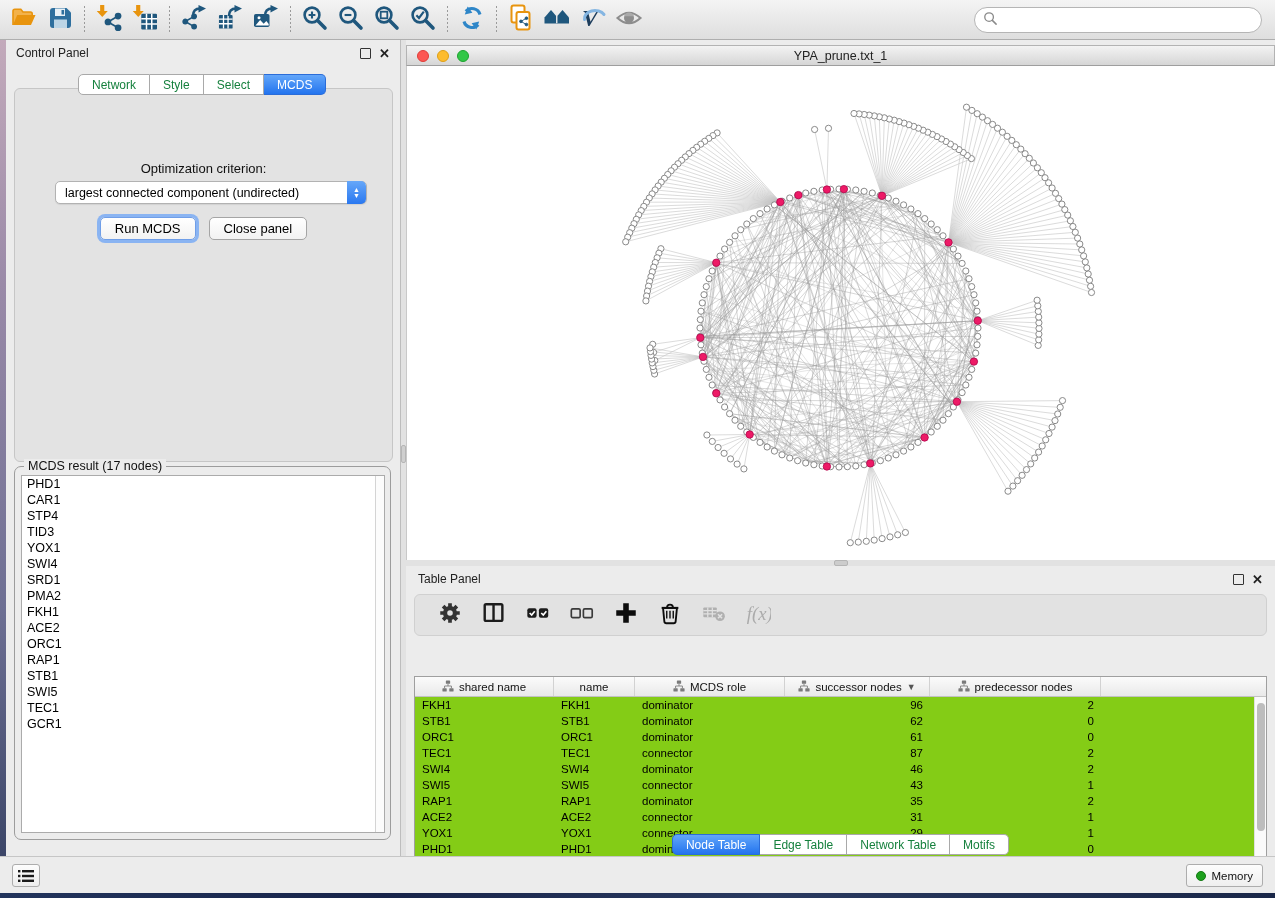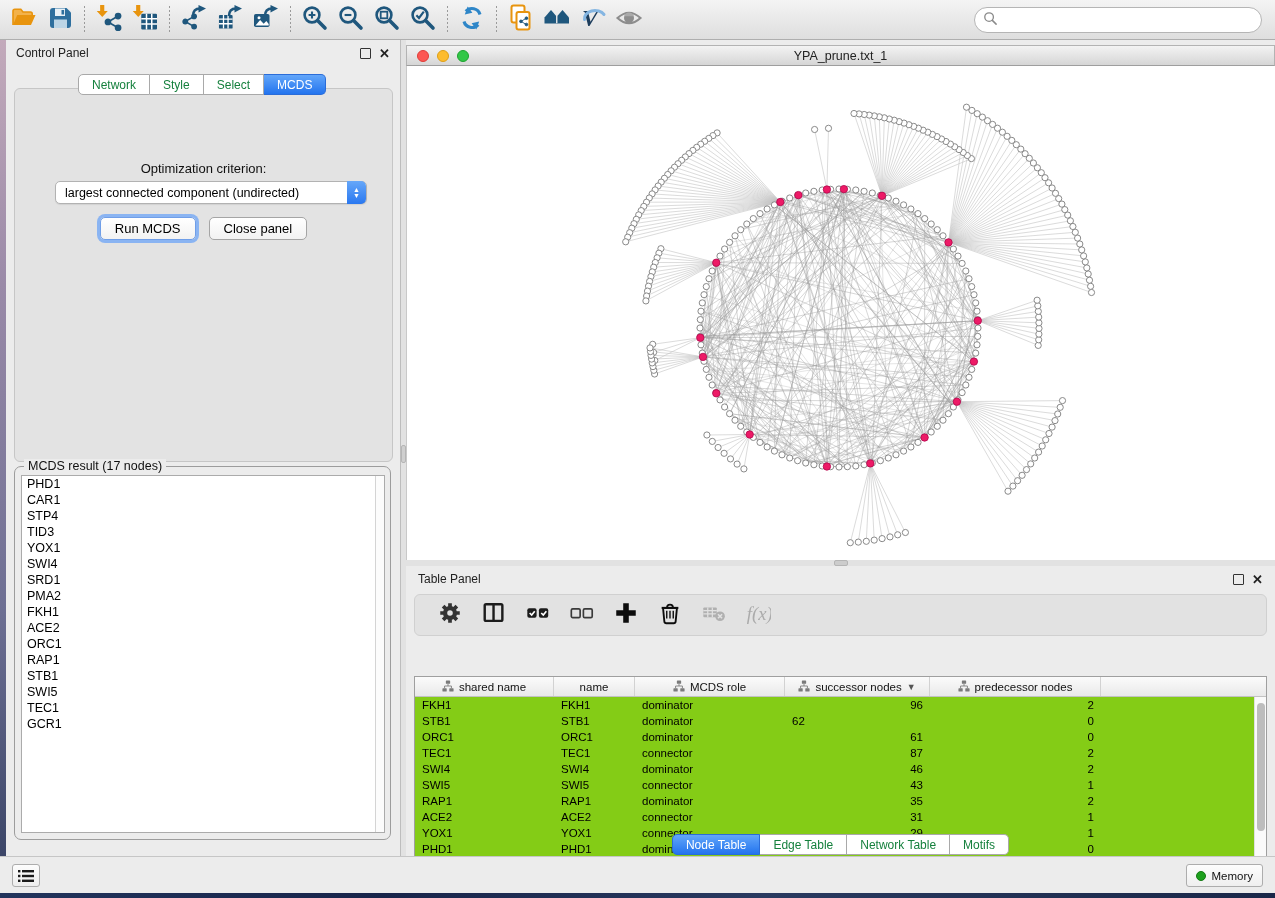--- a/index.html
+++ b/index.html
@@ -794,21 +794,21 @@
           <div class="dt-cell" style="width: 139px; text-align: left;">FKH1</div>
           <div class="dt-cell" style="width: 81px; text-align: left;">FKH1</div>
           <div class="dt-cell" style="width: 150px; text-align: left;">dominator</div>
           <div class="dt-cell num" style="width: 145px; text-align: right;">96</div>
           <div class="dt-cell num" style="width: 171px; text-align: right;">2</div>
         </div>
         <div class="dt-row">
           <div class="dt-cell" style="width: 139px; text-align: left;">STB1</div>
           <div class="dt-cell" style="width: 81px; text-align: left;">STB1</div>
           <div class="dt-cell" style="width: 150px; text-align: left;">dominator</div>
-          <div class="dt-cell num" style="width: 145px; text-align: left;">62</div>
+          <div class="dt-cell num" style="width: 145px; text-align: right;">62</div>
           <div class="dt-cell num" style="width: 171px; text-align: right;">0</div>
         </div>
         <div class="dt-row">
           <div class="dt-cell" style="width: 139px; text-align: left;">ORC1</div>
           <div class="dt-cell" style="width: 81px; text-align: left;">ORC1</div>
           <div class="dt-cell" style="width: 150px; text-align: left;">dominator</div>
           <div class="dt-cell num" style="width: 145px; text-align: right;">61</div>
           <div class="dt-cell num" style="width: 171px; text-align: right;">0</div>
         </div>
         <div class="dt-row">

